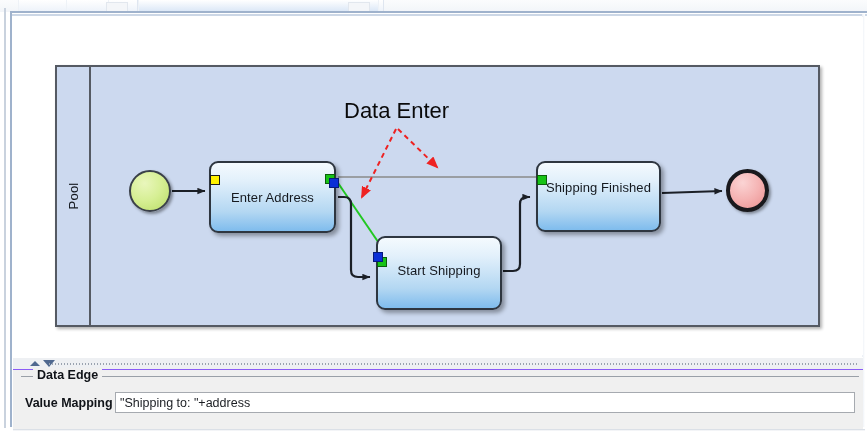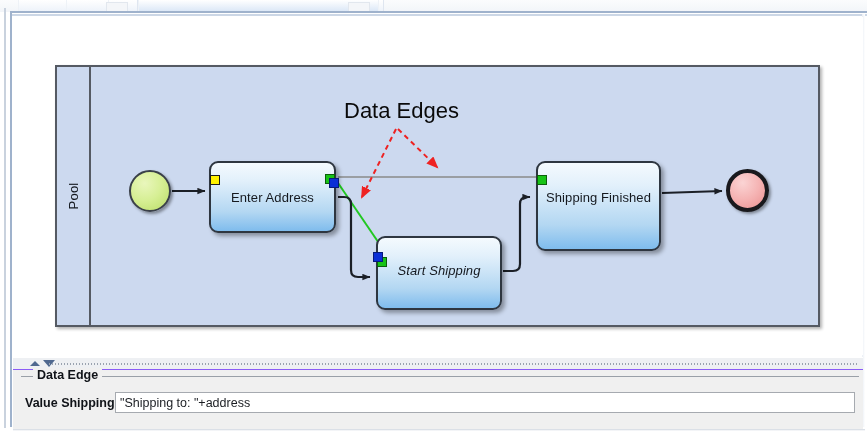--- a/index.html
+++ b/index.html
@@ -140,22 +140,22 @@
   .task-label {
     font-size: 13px;
     color: #15191f;
     white-space: nowrap;
     letter-spacing: 0.1px;
   }
 
   #task-enter-address { left: 196px; top: 144px; width: 127px; height: 72px; }
   #task-enter-address .task-label { margin-top: 0; }
   #task-start-shipping { left: 363px; top: 219px; width: 126px; height: 74px; }
-  #task-start-shipping .task-label { margin-top: -5px; font-style: italic; }
-  #task-shipping-finished { left: 523px; top: 144px; width: 125px; height: 90px; }
+  #task-start-shipping .task-label { margin-top: -5px; }
+  #task-shipping-finished { left: 523px; top: 144px; width: 125px; height: 71px; }
   #task-shipping-finished .task-label { margin-top: -18px; }
 
   
   .port {
     position: absolute;
     width: 10px; height: 10px;
     box-sizing: border-box;
   }
   .port-yellow { background: #fff200; border: 1px solid #1c1c1c; }
   .port-green  { background: #17c317; border: 1px solid #0b5f0b; }
@@ -325,21 +325,21 @@
       <path d="M325,180 L331,180 Q338,180 338,187 L338,253 Q338,260 345,260 L357,260" stroke="#1b1f26" stroke-width="2.2" fill="none" marker-end="url(#arrow-dark)"></path>
 
       <path d="M490,254 L500,254 Q507,254 507,247 L507,187 Q507,180 514,180 L517,180" stroke="#1b1f26" stroke-width="2.2" fill="none" marker-end="url(#arrow-dark)"></path>
 
       <path d="M649,176 L709,174" stroke="#1b1f26" stroke-width="2" fill="none" marker-end="url(#arrow-dark)"></path>
 
       <path d="M383,112 L349,180" stroke="#ee2222" stroke-width="2" stroke-dasharray="5,4" fill="none" marker-end="url(#arrow-red)"></path>
       <path d="M385,112 L424,150" stroke="#ee2222" stroke-width="2" stroke-dasharray="5,4" fill="none" marker-end="url(#arrow-red)"></path>
     </svg>
 
-    <div id="annotation-data-edges">Data Edges</div>
+    <div id="annotation-data-edges">Data Enter</div>
 
     <div id="start-event" class="event"></div>
 
     <div id="task-enter-address" class="task">
       <span class="task-label">Enter Address</span>
       <span class="port port-yellow" style="left:-1px; top:12px;"></span>
       <span class="port port-green" style="right:-1px; top:11px;"></span>
       <span class="port port-blue" style="right:-5px; top:15px;"></span>
     </div>
 
@@ -361,19 +361,19 @@
   <div id="splitter">
     <div class="splitter-tri" id="splitter-up"></div>
     <div class="splitter-tri" id="splitter-down"></div>
     <div id="splitter-dots"></div>
   </div>
 
   <div id="props-panel">
     <div id="props-group">
       <span id="props-group-title">Data Edge</span>
     </div>
-    <span id="props-field-label">Value Shipping</span>
+    <span id="props-field-label">Value Mapping</span>
     <input id="value-mapping-input" type="text" placeholder="" value="&quot;Shipping to: &quot;+address" style="">
   </div>
 
   <div id="win-bottom-shadow"></div>
 
 </div>
 
 </body></html>

